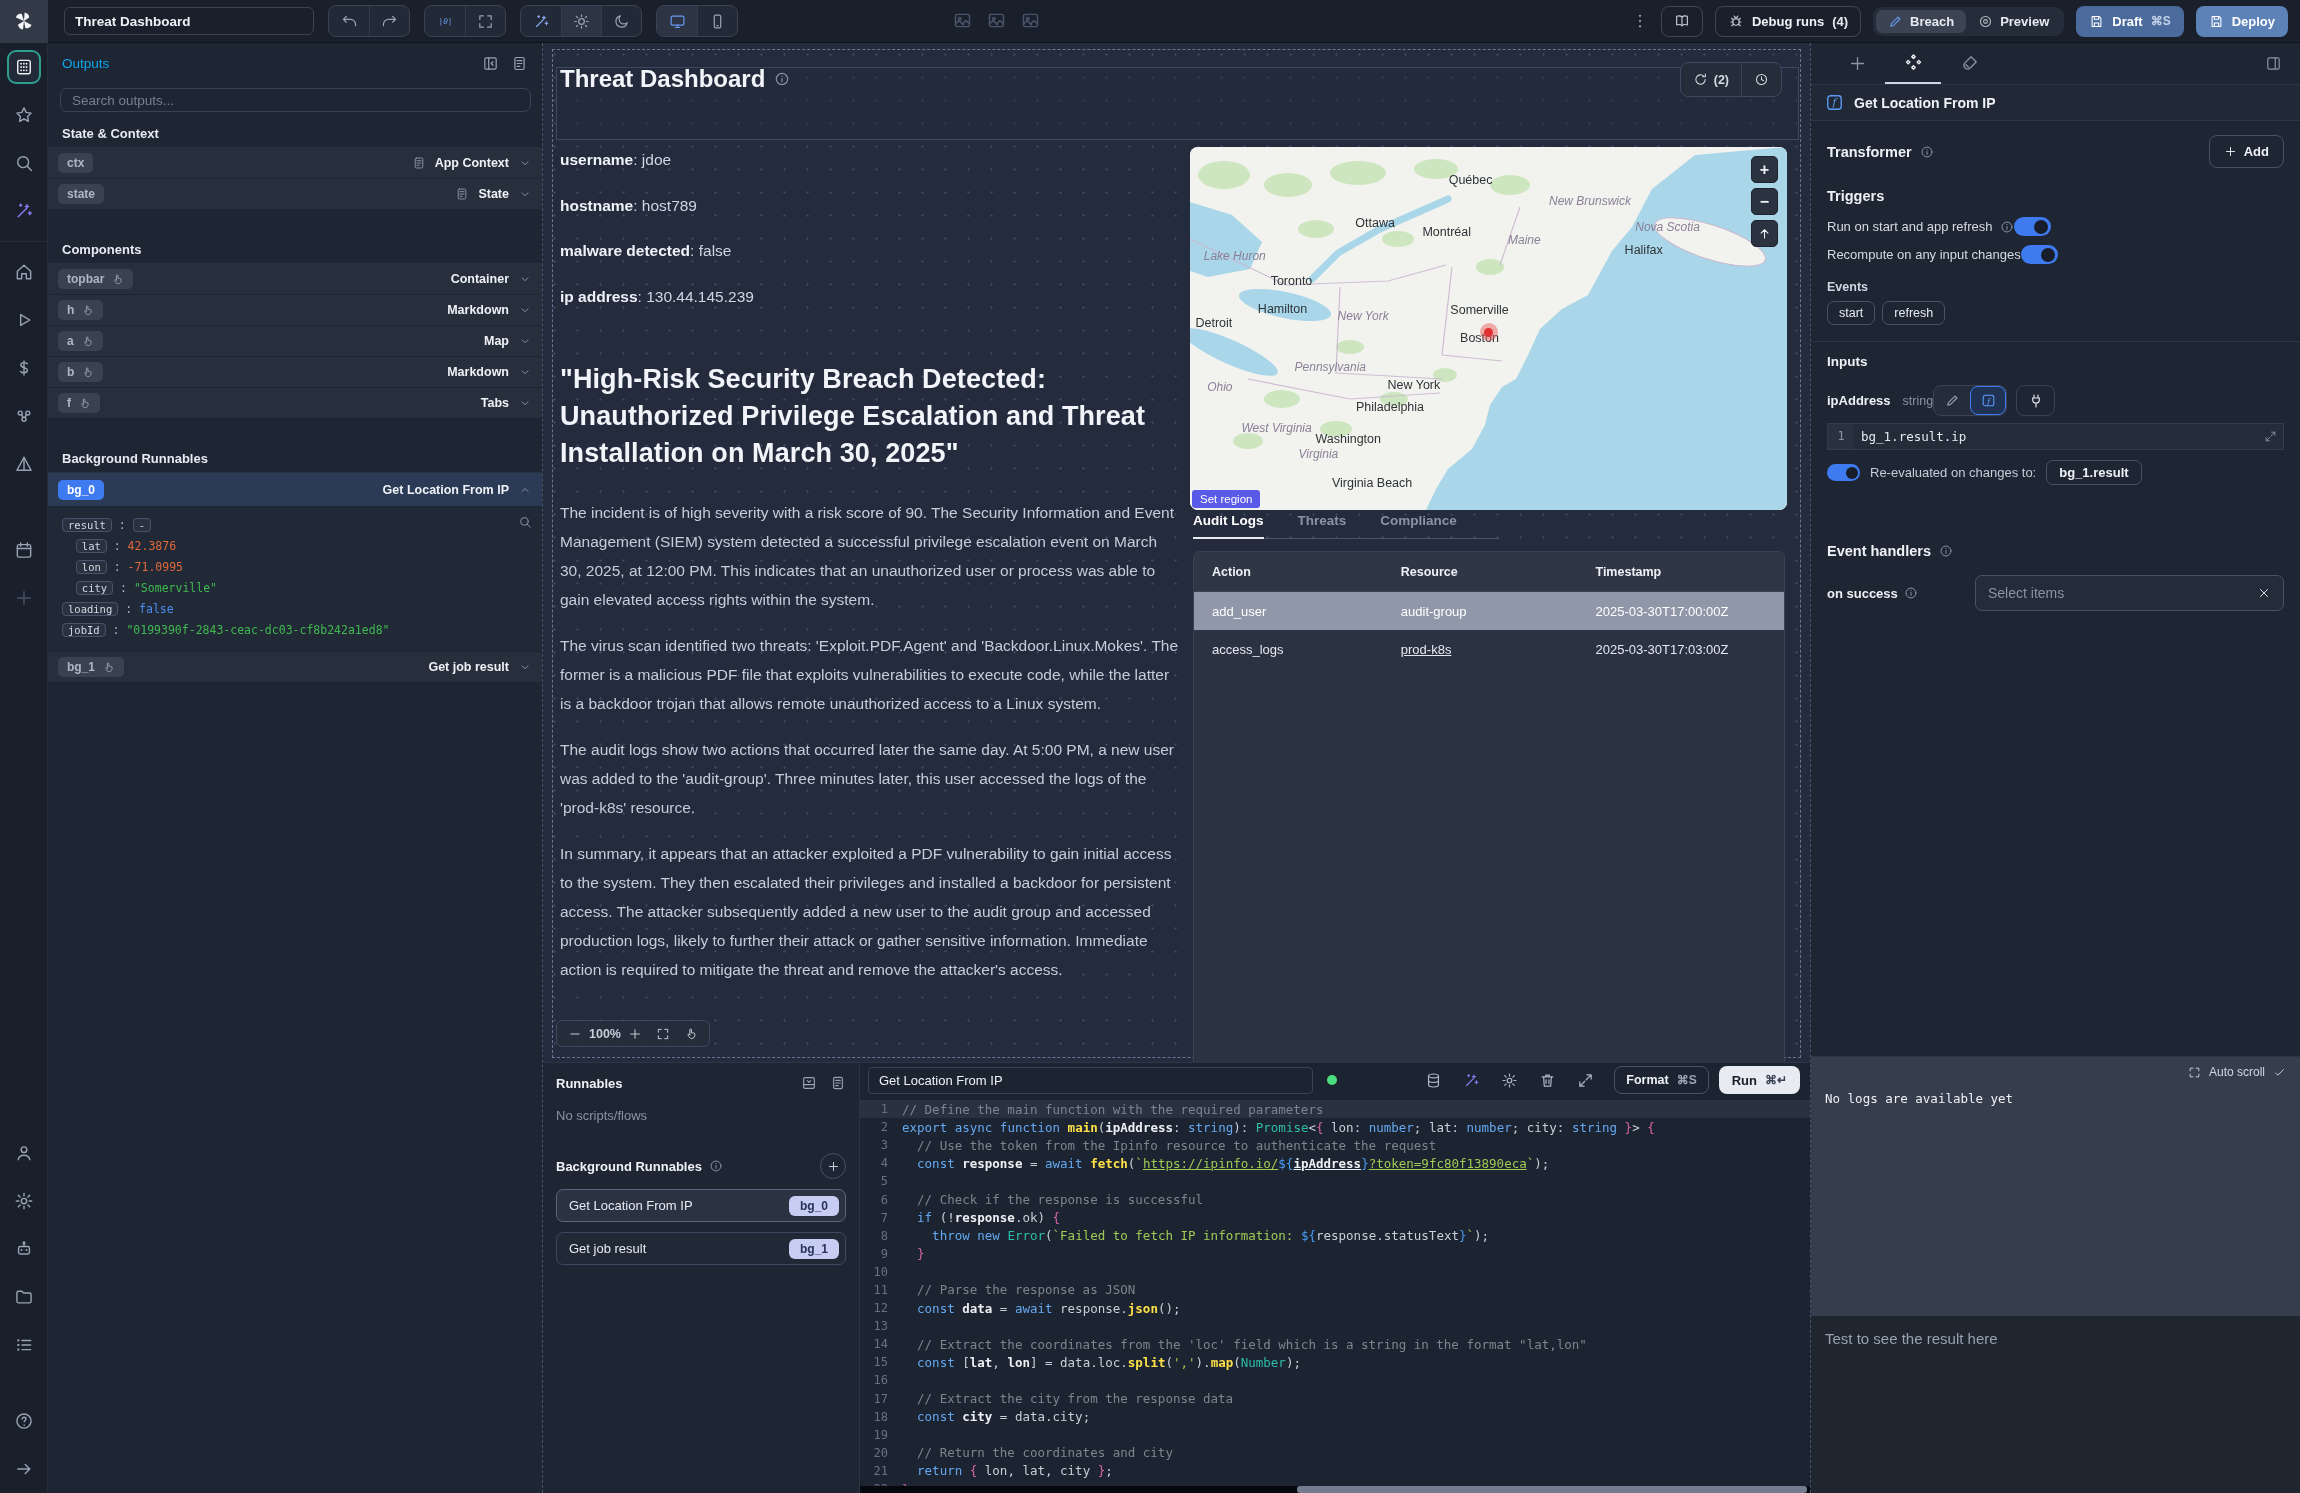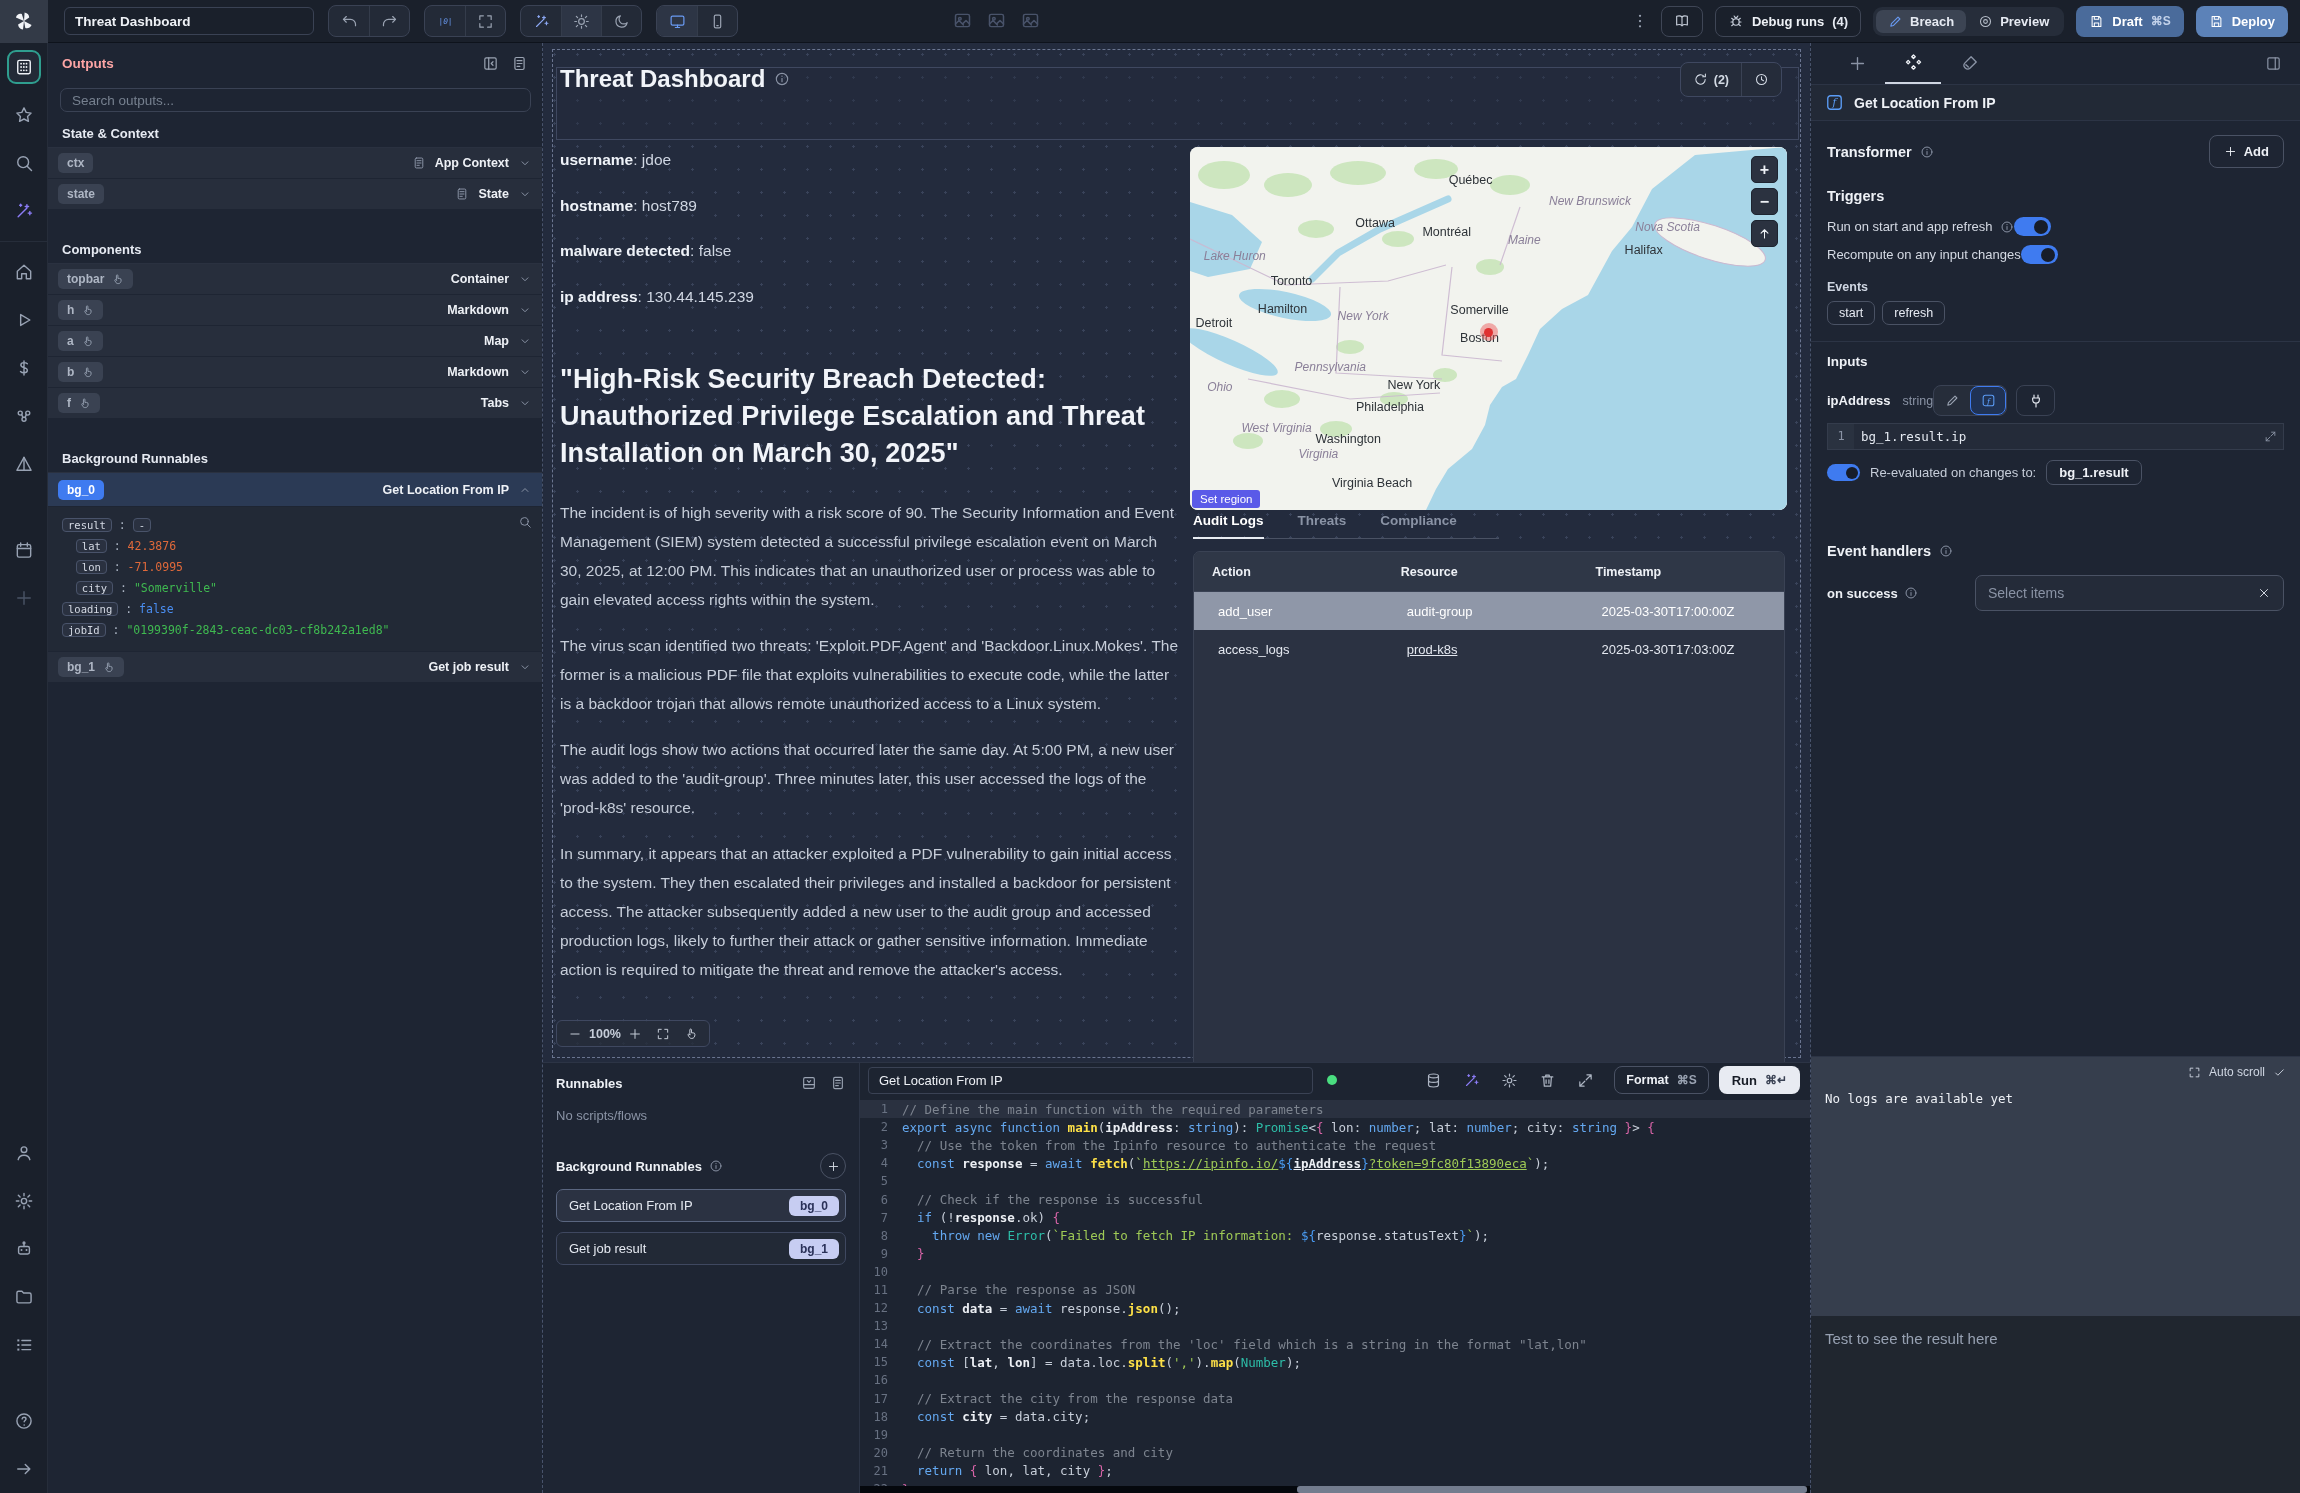--- a/index.html
+++ b/index.html
@@ -52,21 +52,21 @@
   .rail-ic.sel { border:2px solid #2f9e8f; border-radius:9px; color:#eef1f6; background:#232a37; }
   .rail-ic.purple { color:#8b7cf6; }
   .rail-ic.faint { color:#4a5366; }
   .rail-div { width:48px; height:1px; background:#262d3a; margin:6px 0; }
   #rail-spacer { flex:1; }
 
   
   #left-panel { position:absolute; left:48px; top:43px; width:495px; height:1450px; background:#1e2533;
                 border-right:1px dashed #48536c; overflow:hidden; }
   .lp-header { display:flex; align-items:center; padding:12px 14px 6px 14px; }
-  .lp-header .t { font-size:13.5px; font-weight:700; color:#fca5a5; }
+  .lp-header .t { font-size:13.5px; font-weight:400; color:#0ea5e9; }
   .lp-header .sp { flex:1; }
   .lp-header .ic { width:17px; height:17px; color:#9aa3b2; margin-left:12px; }
   #outputs-search { margin:10px 12px 4px 12px; width:471px; height:24px; background:transparent; border:1px solid #3a4254;
                     border-radius:7px; color:#aeb6c4; font-size:13.5px; padding:0 11px; }
   #outputs-search::placeholder { color:#76808f; }
   .sect-title { padding:10px 14px 6px 14px; font-size:13px; font-weight:700; color:#e6eaf2; border-bottom:1px solid #2a3140; }
   .lp-row { display:flex; align-items:center; height:31px; background:#272e3c; border-bottom:1px solid #1e2533; padding:0 10px; }
   .lp-chip { display:inline-flex; align-items:center; gap:7px; background:#3a4252; border-radius:5px; padding:3px 9px;
              font-size:12px; font-weight:700; color:#aeb6c4; }
   .lp-chip .ic { width:13px; height:13px; color:#98a2b3; }
@@ -116,21 +116,21 @@
   #cv-tabs { position:absolute; left:650px; top:470px; width:306px; border-bottom:1px solid #4a5264; display:flex; gap:34px; }
   .cv-tab { font-size:13.5px; padding-bottom:9px; color:#8a93a5; font-weight:600; }
   .cv-tab.active { color:#ffffff; font-weight:700; border-bottom:2px solid #e8ecf2; margin-bottom:-1px; }
   #cv-table { position:absolute; left:650px; top:508px; width:592px; height:570px; background:#2b3242; border:1px solid #3a4254;
               border-radius:7px; display:flex; flex-direction:column; overflow:hidden; }
   #cv-thead { display:flex; height:40px; align-items:center; background:#2f3747; border-bottom:1px solid #3a4254; }
   .th-cell { font-size:12.5px; font-weight:700; color:#eef1f6; padding-left:18px; position:relative; }
   .th-cell:nth-child(n+2)::before { content:""; position:absolute; left:0; top:12px; bottom:12px; width:1px; background:#4a5264; }
   .tr-row { display:flex; height:38px; align-items:center; }
   .tr-row.sel { background:#8f97a8; }
-  .tr-row .td-cell { font-size:13px; color:#e4e8f0; padding-left:24px; }
+  .tr-row .td-cell { font-size:13px; color:#e4e8f0; padding-left:18px; }
   .tr-row.sel .td-cell { color:#ffffff; }
   #table-fill { flex:1; }
   #table-foot { height:38px; border-top:1px solid #3a4254; display:flex; align-items:center; padding:0 13px; }
   #table-foot .ic { width:16px; height:16px; color:#aeb6c4; }
   
   #cv-zoom { position:absolute; left:13px; top:977px; display:flex; align-items:center; height:27px; border:1px solid #3f4860;
              border-radius:6px; background:rgba(38,45,58,.8); padding:0 4px; }
   .cz-item { display:flex; align-items:center; justify-content:center; min-width:28px; height:25px; color:#c6cdd9; font-size:12.5px; font-weight:600; }
   .cz-item .ic { width:14px; height:14px; }
 

